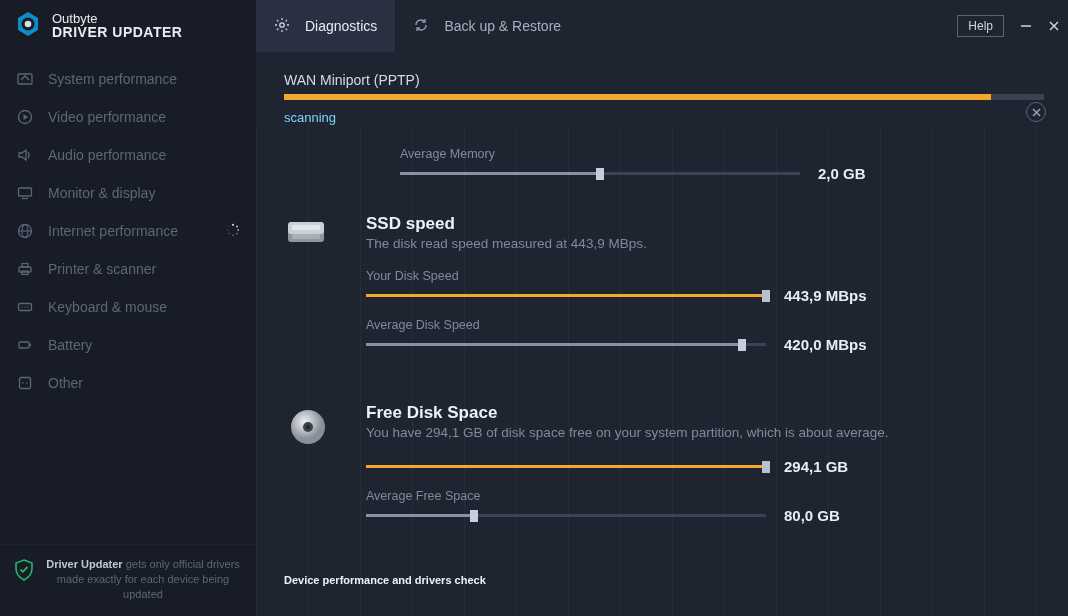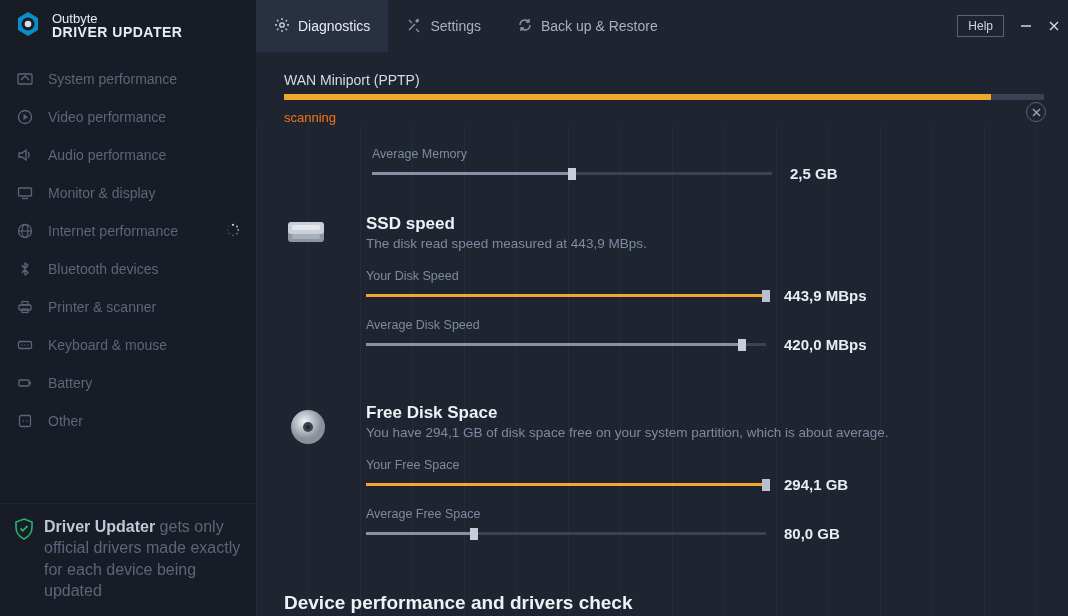--- a/index.html
+++ b/index.html
@@ -57,41 +57,41 @@
   .nav-item .nicon { width: 18px; height: 18px; display:flex; align-items:center; justify-content:center; }
   .nav-item .spinner { margin-left:auto; }
   .footer {
     margin-top: auto;
     padding: 12px 14px 14px 14px;
     display: flex;
     gap: 10px;
     border-top: 1px solid rgba(255,255,255,0.04);
   }
   .footer svg { flex:0 0 auto; margin-top:2px; }
-  .footer .ftxt { font-size: 16px; line-height: 1.35; color: #5d6678; }
+  .footer .ftxt { font-size: 11px; line-height: 1.35; color: #5d6678; text-align: center; }
   .footer .ftxt b { color: #bfc8d6; font-weight:600; }
 
   .main {
     flex: 1;
     display: flex;
     flex-direction: column;
     background: #1e2530;
     position: relative;
     min-width: 0;
   }
   .topbar {
     height: 52px;
     display: flex;
     align-items: stretch;
     background: #1e2530;
   }
   .tab {
     display: flex;
     align-items: center;
-    gap: 8px;
+    gap: 15px;
     padding: 0 18px;
     color: #a7b0c0;
     font-size: 14px;
     cursor: pointer;
   }
   .tab.active { background: #283041; color: #e6ebf3; }
   .topbar-spacer { flex: 1; }
   .tb-btn {
     align-self: center;
     margin-right: 8px;
@@ -115,39 +115,39 @@
     border: 1.5px solid #5b6476; border-radius: 50%;
     display: inline-flex; align-items:center; justify-content:center;
     color: #9aa4b7; cursor:pointer;
   }
   .progress-track {
     width: 760px; height: 6px;
     background: #3a4254;
     position: relative;
   }
   .progress-fill { position:absolute; left:0; top:0; bottom:0; background:#f2a72e; }
-  .scan-sub { font-size: 13px; color: #f97316; margin-top: 10px; }
+  .scan-sub { font-size: 13px; color: #7dd3fc; margin-top: 10px; }
 
   .content {
     flex: 1;
     overflow-y: auto;
     padding: 10px 28px 20px 28px;
     position: relative;
   }
   .content::-webkit-scrollbar { width: 6px; }
   .content::-webkit-scrollbar-thumb { background: #3c4558; border-radius:3px; }
 
   .gridbg {
     background-image: linear-gradient(to right, rgba(255,255,255,0.035) 1px, transparent 1px);
     background-size: 52px 100%;
     background-position: 0 0;
   }
 
   .mem-row {
-    margin-left: 88px;
+    margin-left: 116px;
     margin-top: 8px;
     margin-bottom: 32px;
     padding-top: 4px;
   }
   .metric-label { font-size: 12.5px; color: #7f8aa0; margin-bottom: 4px; }
   .bar-wrap { display:flex; align-items:center; gap:18px; }
   .bar-track {
     width: 400px; height: 3px; background:#3a4254; position:relative;
   }
   .bar-track .fill { position:absolute; left:0; top:0; bottom:0; }
@@ -158,21 +158,21 @@
   .block .bicon { width: 48px; display:flex; justify-content:center; padding-top:2px;}
   .block .bmain { flex:1; }
   .btitle { font-size: 17px; font-weight:700; color:#eef2f7; margin-bottom:2px; }
   .bdesc { font-size: 13.5px; color:#7f8aa0; margin-bottom: 18px; }
   .block .metric { margin-bottom: 14px; }
   .orange .fill { background:#f2a72e; }
   .gray .fill { background:#8892a4; }
   .orange .knob { background:#b8c0ce; }
   .gray .knob { background:#c6cddb; }
 
-  .section-heading { font-size: 19px; font-weight:700; color:#eef2f7; margin: 10px 0 8px 0; }
+  .section-heading { font-size: 11px; font-weight:700; color:#eef2f7; margin: 10px 0 8px 0; }
 </style>
 </head>
 <body>
 
 <div class="sidebar">
   <div class="logo-area">
     <span>
       <svg width="28" height="28" viewBox="0 0 28 28">
         <polygon points="14,2 24,8 24,20 14,26 4,20 4,8" fill="#0b8ec6"></polygon>
         <circle cx="14" cy="14" r="6.5" fill="#171c26"></circle>
@@ -242,28 +242,20 @@
               <circle cx="3" cy="10.5" r=".75" opacity=".4"></circle>
               <circle cx="1.8" cy="7" r=".7" opacity=".3"></circle>
               <circle cx="3" cy="3.5" r=".65" opacity=".25"></circle>
             </g>
         </svg>
       </span>
     </div>
     <div class="nav-item">
       <span class="nicon">
           <svg width="16" height="16" viewBox="0 0 16 16">
-            <path d="M5 4l6 8-3 2V2l3 2-6 8" fill="none" stroke="#5d6678" stroke-width="1.3" stroke-linejoin="round"></path>
-          </svg>
-        </span>
-      <span>Bluetooth devices</span>
-    </div>
-    <div class="nav-item">
-      <span class="nicon">
-          <svg width="16" height="16" viewBox="0 0 16 16">
             <rect x="2" y="6" width="12" height="5" rx="1" fill="none" stroke="#5d6678" stroke-width="1.3"></rect>
             <rect x="5" y="2.5" width="6" height="3.5" fill="none" stroke="#5d6678" stroke-width="1.2"></rect>
             <rect x="5" y="10" width="6" height="3.5" fill="none" stroke="#5d6678" stroke-width="1.2"></rect>
           </svg>
         </span>
       <span>Printer &amp; scanner</span>
     </div>
     <div class="nav-item">
       <span class="nicon">
           <svg width="16" height="16" viewBox="0 0 16 16">
@@ -311,27 +303,20 @@
   <div class="topbar">
     <div class="tab active">
       <span><svg width="16" height="16" viewBox="0 0 16 16">
             <circle cx="8" cy="8" r="2.2" fill="none" stroke="#cfd6e2" stroke-width="1.3"></circle>
             <path d="M8 1v2M8 13v2M1 8h2M13 8h2M3 3l1.4 1.4M11.6 11.6L13 13M13 3l-1.4 1.4M4.4 11.6L3 13" stroke="#cfd6e2" stroke-width="1.3"></path>
           </svg></span>
       <span>Diagnostics</span>
     </div>
     <div class="tab">
       <span><svg width="16" height="16" viewBox="0 0 16 16">
-            <path d="M3 13L9 7M13 3l-2 2-1-1 2-2" stroke="#8b94a6" stroke-width="1.4" fill="none"></path>
-            <path d="M10 12l3 3M3 3l3 3" stroke="#8b94a6" stroke-width="1.4"></path>
-          </svg></span>
-      <span>Settings</span>
-    </div>
-    <div class="tab">
-      <span><svg width="16" height="16" viewBox="0 0 16 16">
             <path d="M3 8a5 5 0 0 1 9-3M13 8a5 5 0 0 1-9 3" fill="none" stroke="#8b94a6" stroke-width="1.4"></path>
             <path d="M12 2v3h-3M4 14v-3h3" fill="none" stroke="#8b94a6" stroke-width="1.4"></path>
           </svg></span>
       <span>Back up &amp; Restore</span>
     </div>
     <div class="topbar-spacer"></div>
     <button class="tb-btn">Help</button>
     <div class="tb-win">
         <svg width="12" height="12">
           <line x1="1" y1="6" x2="11" y2="6" stroke="#cfd6e2" stroke-width="1.5"></line>
@@ -361,21 +346,21 @@
 
   <div class="content gridbg">
 
     <div class="mem-row">
       <div class="metric-label">Average Memory</div>
       <div class="bar-wrap">
         <div class="bar-track gray">
           <div class="fill" style="width:50%"></div>
           <div class="knob" style="left:50%"></div>
         </div>
-        <span class="bar-value">2,5 GB</span>
+        <span class="bar-value">2,0 GB</span>
       </div>
     </div>
 
     <div class="block">
       <div class="bicon">
         <svg width="44" height="40" viewBox="0 0 44 40">
           <g transform="translate(2,6)">
             <rect x="0" y="8" width="36" height="12" rx="3" fill="#8f969f"></rect>
             <rect x="0" y="0" width="36" height="12" rx="3" fill="#c9d0d8"></rect>
             <rect x="4" y="3" width="28" height="5" rx="1.5" fill="#e4e8ed"></rect>
@@ -420,21 +405,20 @@
             </defs>
           <circle cx="22" cy="22" r="17" fill="url(#g1)"></circle>
           <circle cx="22" cy="22" r="5" fill="#3c424c"></circle>
           <circle cx="22" cy="22" r="2" fill="#1e2530"></circle>
         </svg>
       </div>
       <div class="bmain">
         <div class="btitle">Free Disk Space</div>
         <div class="bdesc">You have 294,1 GB of disk space free on your system partition, which is about average.</div>
         <div class="metric">
-          <div class="metric-label">Your Free Space</div>
           <div class="bar-wrap">
             <div class="bar-track orange">
               <div class="fill" style="width:100%"></div>
               <div class="knob" style="left:100%"></div>
             </div>
             <span class="bar-value">294,1 GB</span>
           </div>
         </div>
         <div class="metric">
           <div class="metric-label">Average Free Space</div>

